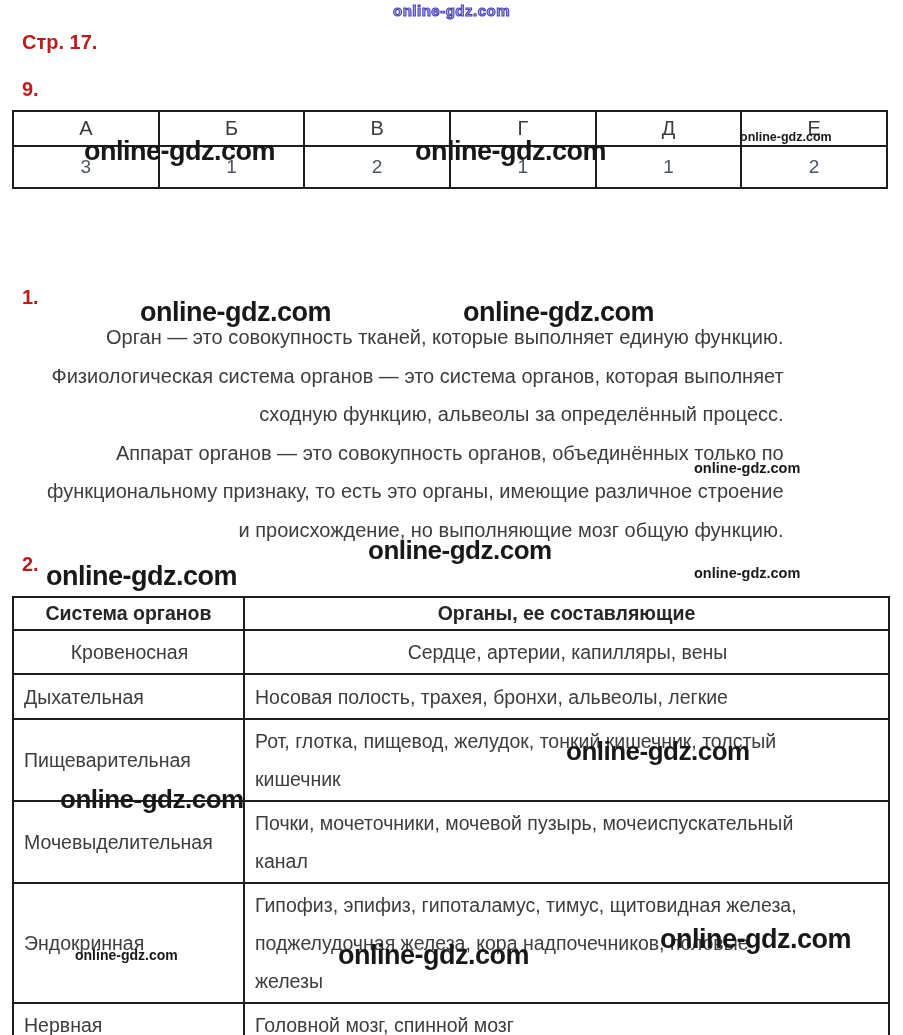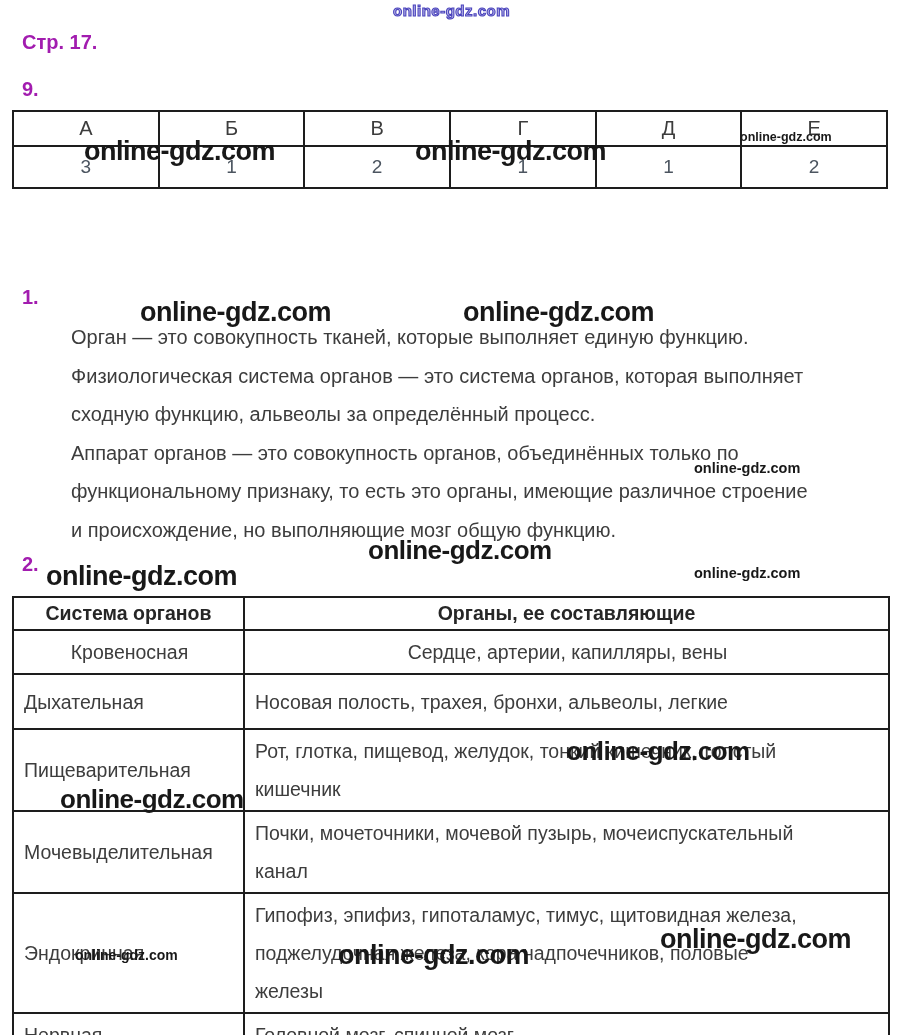--- a/index.html
+++ b/index.html
@@ -2,32 +2,32 @@
 <html><head>
 <meta charset="utf-8">
 <style>
   html,body { margin:0; padding:0; background:#ffffff; }
   .page {
     position:relative; width:903px; height:1035px; overflow:hidden;
     background:#ffffff; font-family:"Liberation Sans", sans-serif;border-radius:11px;
   }
   .h1 {
     position:absolute; left:22px; font-weight:bold; font-size:20px;
-    color:#a21caf; line-height:1.1; white-space:nowrap;
+    color:#b91c1c; line-height:1.1; white-space:nowrap;
   }
   
   .t1 {
     position:absolute; top:110px; left:12px; width:876px;
     border-collapse:collapse; table-layout:fixed;
   }
   .t1 th, .t1 td { border:2px solid #1d1d1d; text-align:center; vertical-align:middle; }
   .t1 th { height:31px; font-size:20px; font-weight:normal; color:#3c3c3c; }
   .t1 td { height:38px; font-size:19px; color:#4c5560; }
   
-  .para { position:absolute; top:318px; left:71px; }
+  .para { position:absolute; top:318px; left:47px;text-align:right; }
   .para .line {
     font-size:20px; color:#3d3d3d; line-height:38.5px; white-space:nowrap;
   }
   
   .t2 {
     position:absolute; top:596px; left:12px; width:876px;
     border-collapse:collapse; table-layout:fixed;
   }
   .t2 th, .t2 td { border:2px solid #1d1d1d; vertical-align:middle; }
   .t2 th { font-size:19.5px; font-weight:bold; color:#262626; }
@@ -112,21 +112,21 @@
       </colgroup>
     <tbody>
         <tr style="height:33px;">
       <th>Система органов</th>
       <th>Органы, ее составляющие</th>
     </tr>
     <tr style="height:41px;text-align:center;">
       <td class="system">Кровеносная</td>
       <td class="organs">Сердце, артерии, капилляры, вены</td>
     </tr>
-    <tr style="height:55px;">
+    <tr style="height:45px;">
       <td class="system">Дыхательная</td>
       <td class="organs">Носовая полость, трахея, бронхи, альвеолы, легкие</td>
     </tr>
     <tr style="height:75px;margin-left:39px;">
       <td class="system">Пищеварительная</td>
       <td class="organs">Рот, глотка, пищевод, желудок, тонкий кишечник, толстый
 кишечник</td>
     </tr>
     <tr style="height:78px;">
       <td class="system">Мочевыделительная</td>

